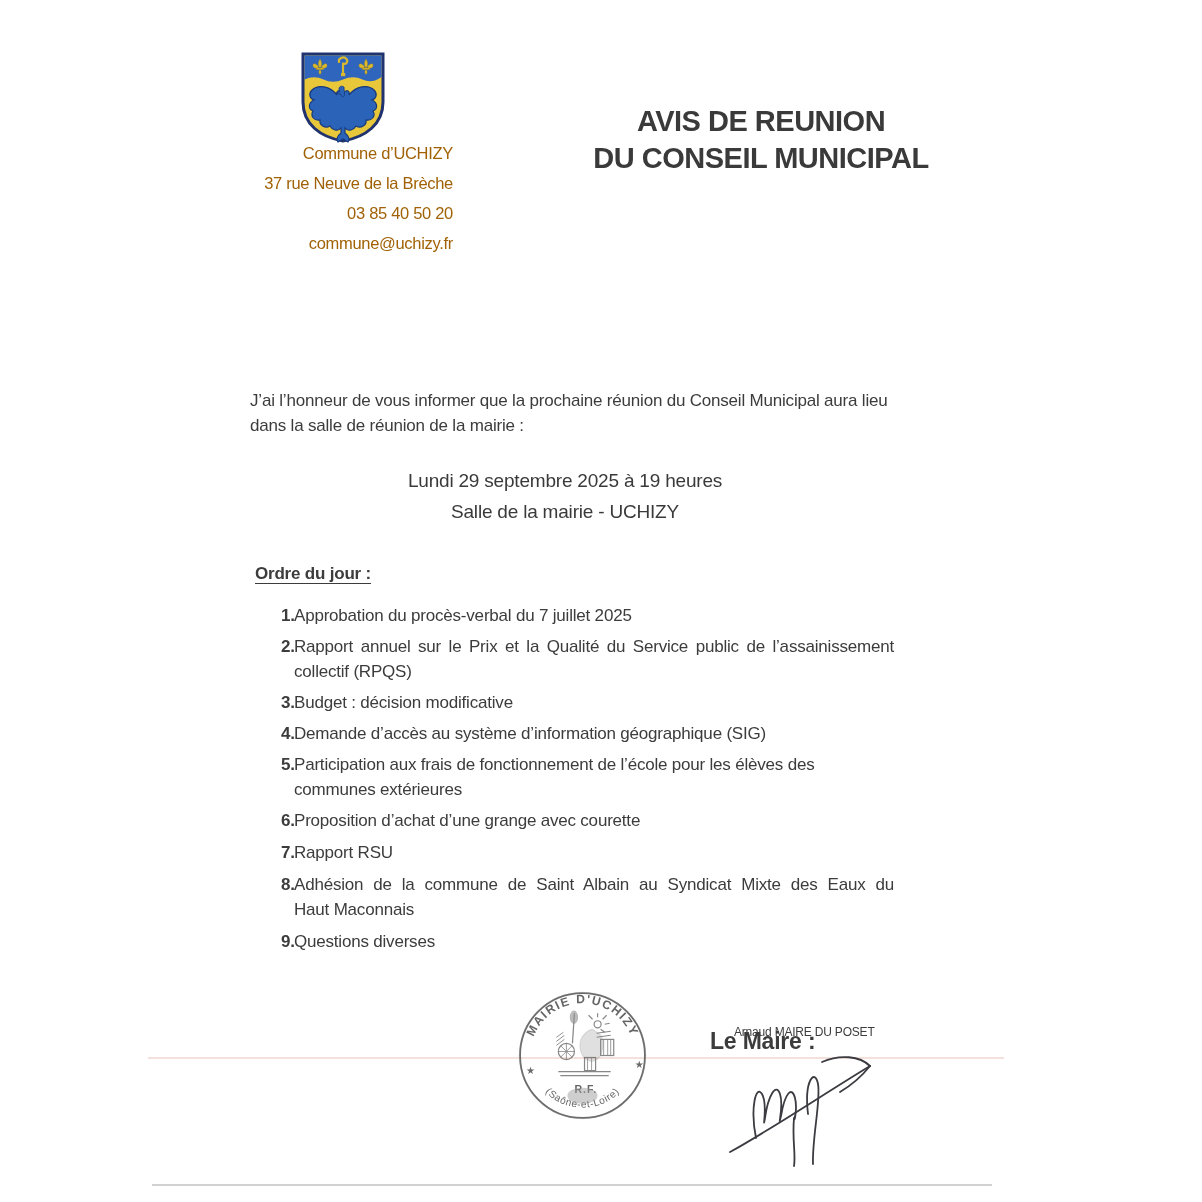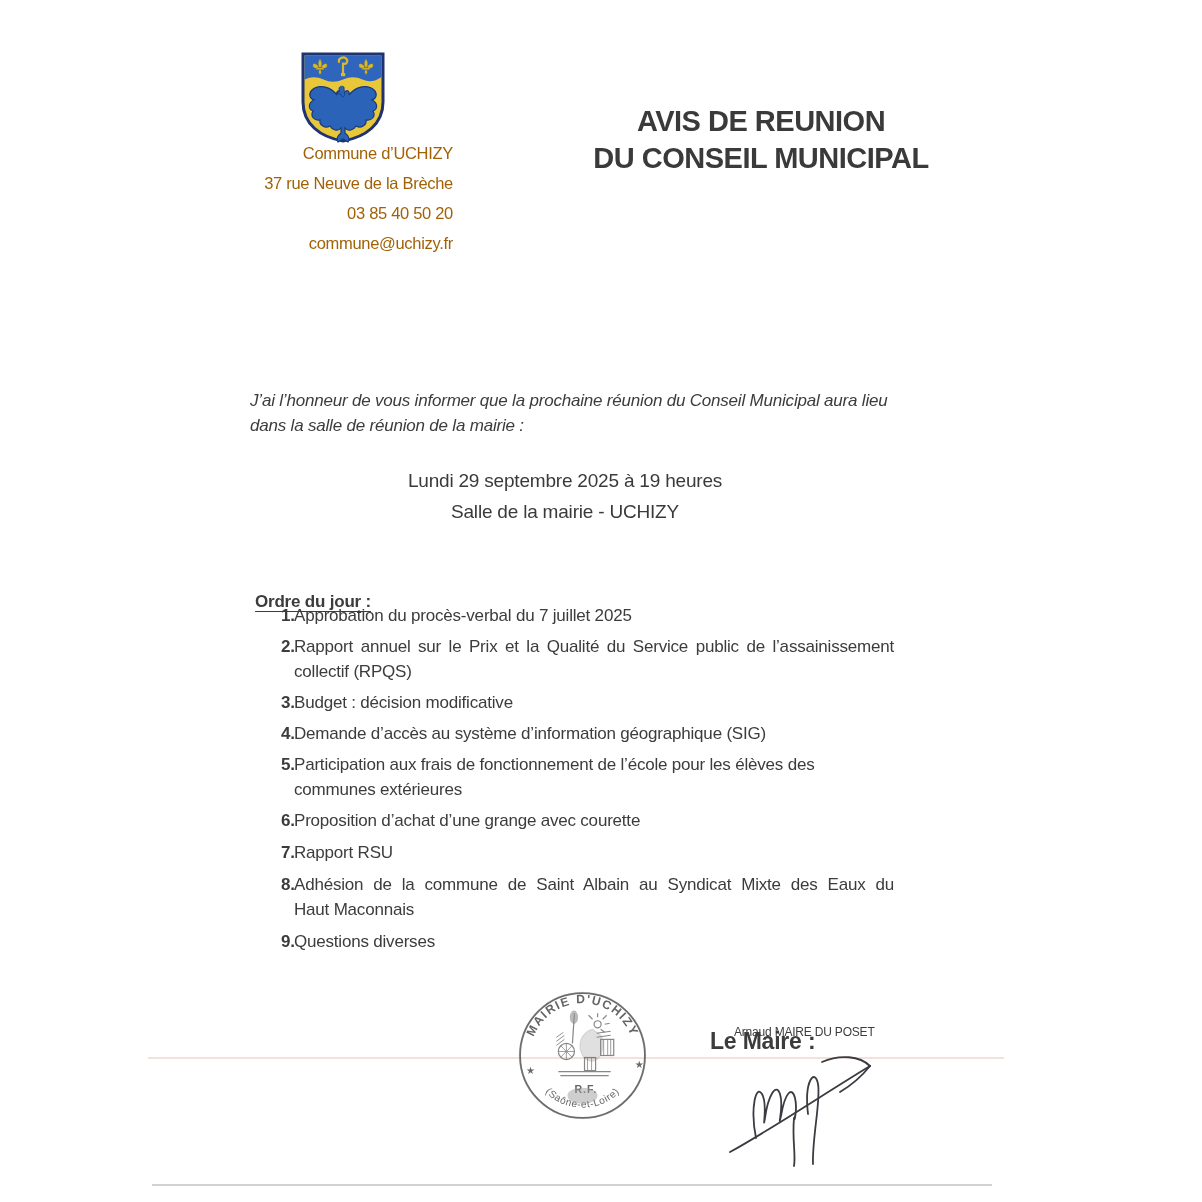--- a/index.html
+++ b/index.html
@@ -16,30 +16,30 @@
                font-size:16.5px; letter-spacing:-0.3px; line-height:30px; color:#a16207; }
 
   
   .title-block { left:561px; top:103px; width:400px; text-align:center;
                  font-size:29px; font-weight:bold; letter-spacing:-0.5px;
                  line-height:37px; color:#3a3a3a; }
 
   
   .intro { left:250px; top:389px; font-size:17px; letter-spacing:-0.2px;
            line-height:24.5px; }
-  .intro div { white-space:nowrap;font-style:italic; }
+  .intro div { white-space:nowrap; }
 
   
   .meet-wrap { left:236px; width:658px; text-align:center; font-weight:normal;
                font-size:19px; letter-spacing:-0.2px; color:#3a3a3a; }
   .meet-date { top:470px; }
   .meet-place { top:501px; }
 
   
-  .agenda-heading { left:255px; top:592px; font-size:17px; font-weight:bold;
+  .agenda-heading { left:255px; top:564px; font-size:17px; font-weight:bold;
                     text-decoration:underline; text-underline-offset:4px;
                     letter-spacing:-0.2px; }
   .agenda-item { left:281px; width:627px; font-size:17px; letter-spacing:-0.2px;
                  line-height:24.5px; }
   .agenda-item .num { position:absolute; left:0; top:0; font-weight:bold; }
   .agenda-item .item-lines { margin-left:13px; width:600px; }
   .agenda-item .line.justify { text-align:justify; text-align-last:justify; }
   .it1 { top:604px; } .it2 { top:635px; } .it3 { top:691px; }
   .it4 { top:722px; } .it5 { top:753px; } .it6 { top:809px; }
   .it7 { top:841px; } .it8 { top:873px; } .it9 { top:930px; }

